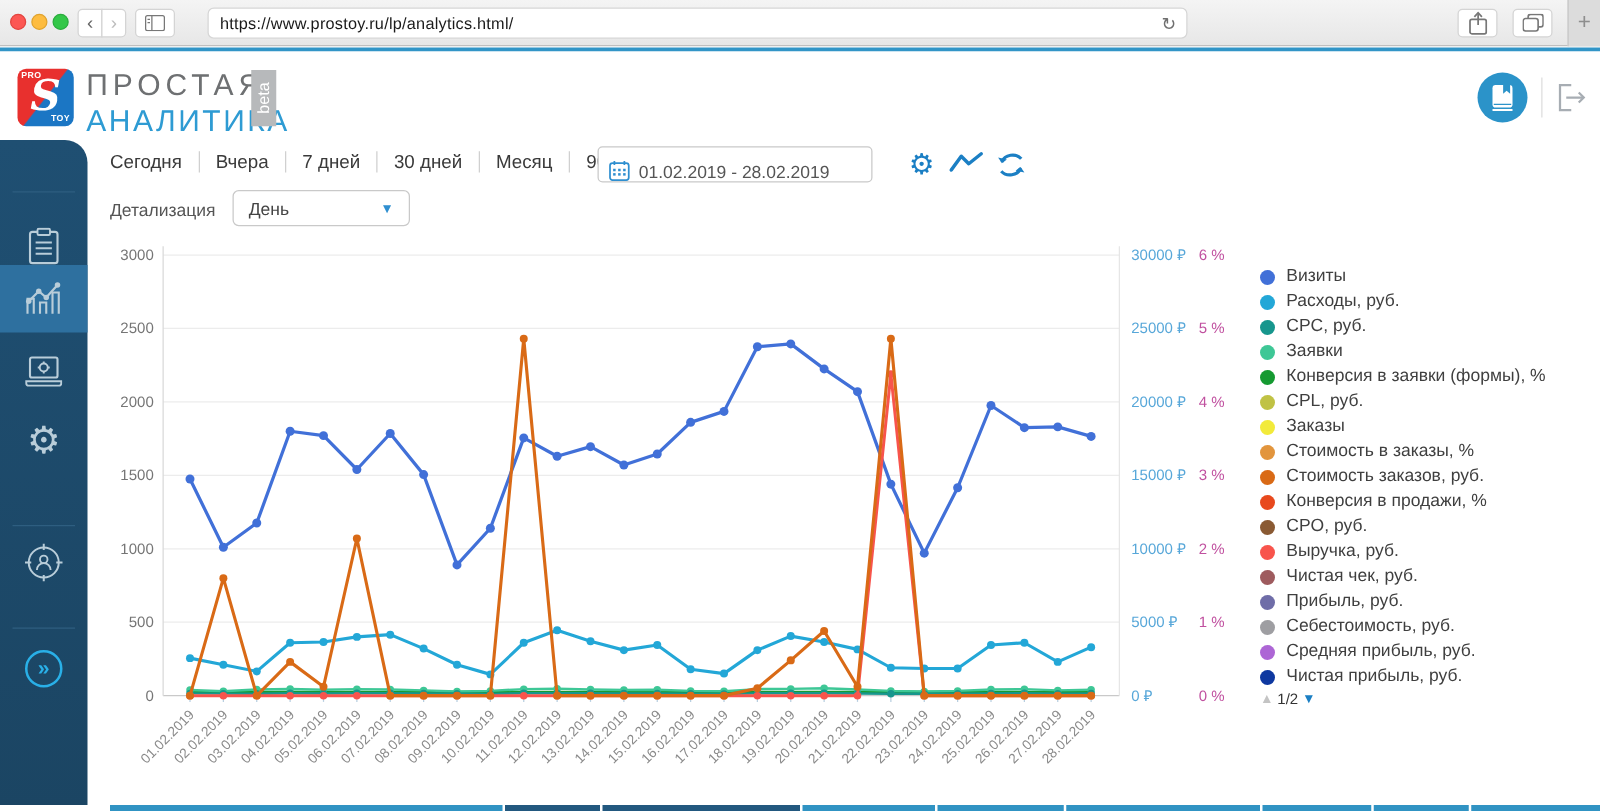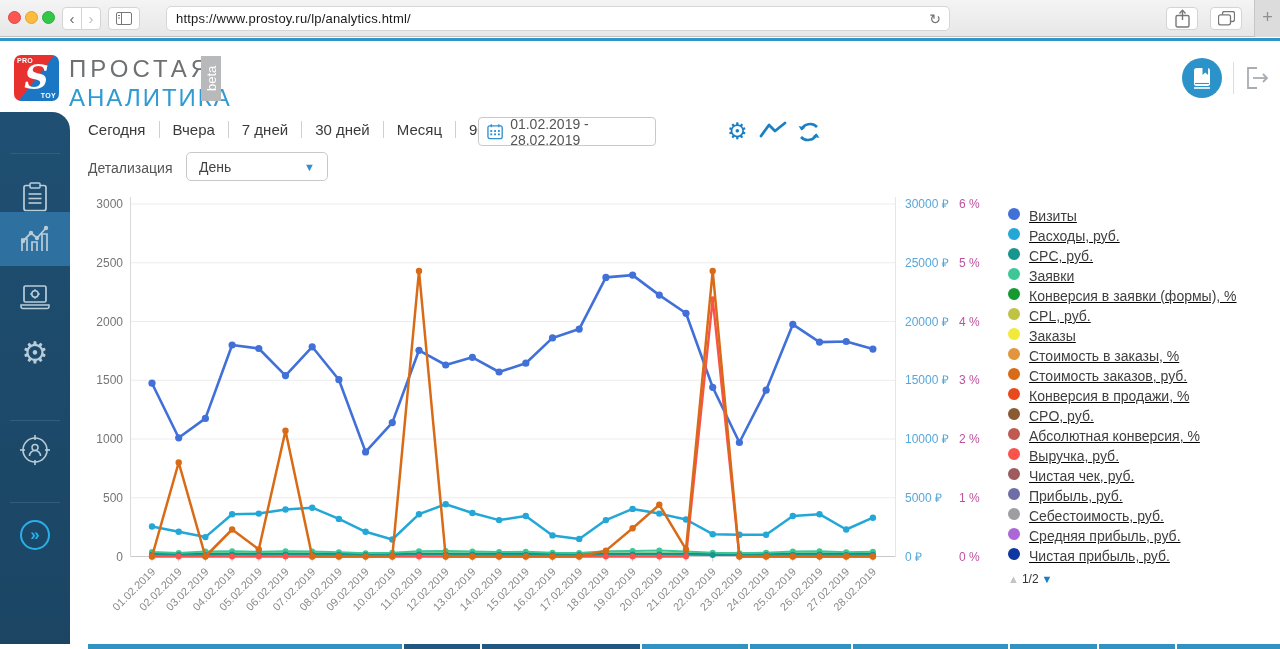--- a/index.html
+++ b/index.html
@@ -55,40 +55,40 @@
   .sb-item { position:absolute; left:0; width:70px; height:54px; display:flex; align-items:center; justify-content:center; color:#b9cdd9;}
   .sb-item.active { background:#2e709f; }
   #sb-gear-glyph { font-size:30px; line-height:30px; }
   #sb-expand { position:absolute; left:20px; width:30px; height:30px; border:2px solid #29b0e8; border-radius:50%;
     color:#29b0e8; font-size:17px; font-weight:bold; text-align:center; line-height:26px;}
 
   
   #range-tabs { position:absolute; left:88px; top:121px; display:flex; align-items:center; font-size:15px; color:#3a3a3a;}
   .range-tab { cursor:pointer; }
   .tab-sep { width:1px; height:17px; background:#d0d0d0; margin:0 13px;}
-  #date-box { position:absolute; left:478px; top:117px; width:178px; height:29px; border:1px solid #c9c9c9;
-    border-radius:4px; display:flex; align-items:center; padding-left:8px; background:#fff;}
+  #date-box { position:absolute; left:478px; top:117px; width:220px; height:29px; border:1px solid #c9c9c9;
+    border-radius:4px; display:flex; align-items:flex-end; padding-left:8px; background:#fff;}
   #date-text { font-size:14px; color:#555; margin-left:7px; }
   .blue-icon-btn { position:absolute; top:119px; color:#1b7fc4; }
   #gear-btn { left:727px; font-size:23px; top:118px;}
   #trend-btn { left:759px; top:121px; }
   #refresh-btn { left:797px; top:121px; }
   #detail-label { position:absolute; left:88px; top:160px; font-size:14px; color:#555;}
   #detail-select { position:absolute; left:186px; top:152px; width:142px; height:29px; border:1px solid #c9c9c9;
     border-radius:5px; background:#fff; display:flex; align-items:center; padding:0 12px; }
   #detail-value { font-size:14px; color:#444; flex:1;}
   #detail-caret { color:#2f8fd0; font-size:11px; }
 
   
   #chart-wrap { position:absolute; left:85px; top:190px; width:915px; height:450px; }
   #chart-svg text { font-family:"Liberation Sans",sans-serif; }
 
   
   #legend { position:absolute; left:1008px; top:208px; width:266px; }
-  .lg-item { display:flex; align-items:flex-start; height:20px;text-decoration:underline; }
+  .lg-item { display:flex; align-items:flex-end; height:20px; }
   .lg-dot { width:12px; height:12px; border-radius:50%; margin-right:9px; flex:none;}
   .lg-label { font-size:14px; color:#3f3f3f; white-space:nowrap; }
   #lg-pager { display:flex; align-items:center; height:18px; margin-top:2px; font-size:12px; color:#333;}
   #pg-up { color:#c4c4c4; font-size:11px; margin-right:3px;}
   #pg-down { color:#1b7fc4; font-size:11px; margin-left:3px;}
 
   
   #table-strip { position:absolute; left:0; top:644px; width:1280px; height:5px; background:#fff;}
   .strip-seg { position:absolute; top:0; height:5px; }
 </style>
@@ -606,24 +606,20 @@
       </div>
       <div class="lg-item">
         <span class="lg-dot" style="background: rgb(232, 73, 29);"></span>
         <span class="lg-label">Конверсия в продажи, %</span>
       </div>
       <div class="lg-item">
         <span class="lg-dot" style="background: rgb(138, 90, 51);"></span>
         <span class="lg-label">CPO, руб.</span>
       </div>
       <div class="lg-item">
-        <span class="lg-dot" style="background: rgb(192, 90, 80);"></span>
-        <span class="lg-label">Абсолютная конверсия, %</span>
-      </div>
-      <div class="lg-item">
         <span class="lg-dot" style="background: rgb(248, 84, 76);"></span>
         <span class="lg-label">Выручка, руб.</span>
       </div>
       <div class="lg-item">
         <span class="lg-dot" style="background: rgb(158, 91, 94);"></span>
         <span class="lg-label">Чистая чек, руб.</span>
       </div>
       <div class="lg-item">
         <span class="lg-dot" style="background: rgb(111, 109, 168);"></span>
         <span class="lg-label">Прибыль, руб.</span>

